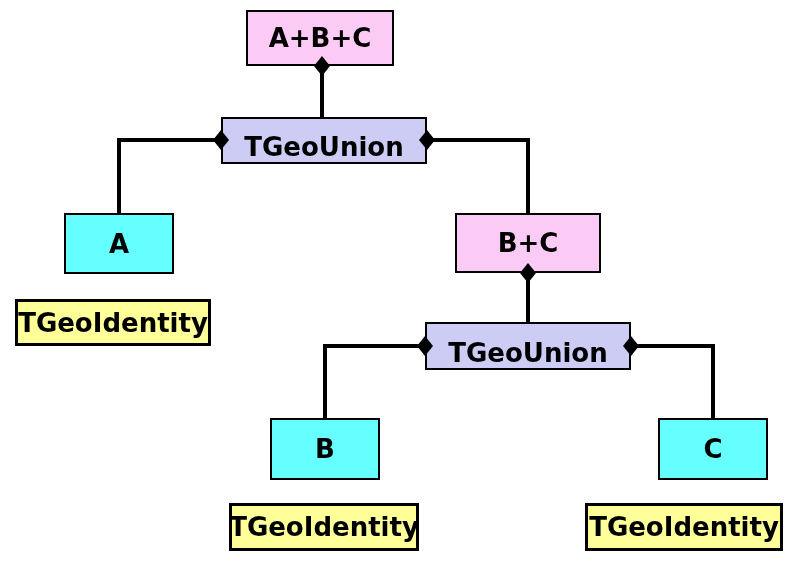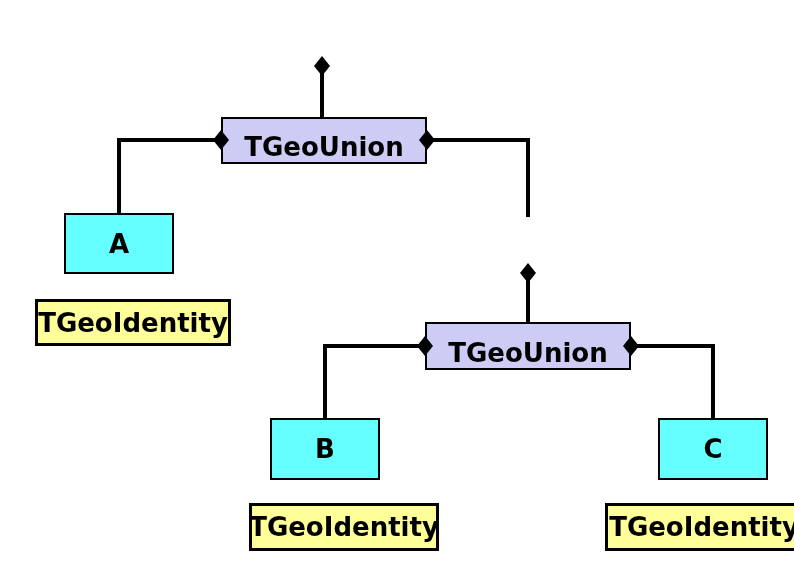--- a/index.html
+++ b/index.html
@@ -24,21 +24,21 @@
     justify-content: center;
     font-weight: bold;
     font-size: 26px;
     color: #000;
     white-space: nowrap;
     z-index: 2;
   }
   .c-result  { background: var(--c-composite-result, #fbcbf5); }
   .c-union   { background: var(--c-boolean-operation, #ccccf5); align-items: flex-end; }
   .c-shape   { background: var(--c-leaf-shape, #66ffff); }
-  .c-matrix  { background: var(--c-matrix, #ffff99); border-width: 3px; margin-left: 20px; }
+  .c-matrix  { background: var(--c-matrix, #ffff99); border-width: 3px; }
 
   
   .n-result  { left: 246px; top: 10px;  width: 148px; height: 56px; }
   .n-union1  { left: 221px; top: 117px; width: 206px; height: 47px; }
   .n-a       { left: 64px;  top: 213px; width: 110px; height: 61px; }
   .n-id-a    { left: 15px;  top: 299px; width: 196px; height: 47px; }
   .n-bc      { left: 455px; top: 213px; width: 146px; height: 60px; }
   .n-union2  { left: 425px; top: 322px; width: 206px; height: 48px; }
   .n-b       { left: 270px; top: 418px; width: 110px; height: 62px; }
   .n-id-b    { left: 229px; top: 503px; width: 190px; height: 48px; }
@@ -93,33 +93,39 @@
   <div class="line l-h4"></div>
   <div class="line l-v6"></div>
 
   <div class="diamond d-result-bottom"></div>
   <div class="diamond d-union1-left"></div>
   <div class="diamond d-union1-right"></div>
   <div class="diamond d-bc-bottom"></div>
   <div class="diamond d-union2-left"></div>
   <div class="diamond d-union2-right"></div>
 
+  <div class="box c-result n-result">
+    <span>A+B+C</span>
+  </div>
 
   <div class="box c-union n-union1">
     <span>TGeoUnion</span>
   </div>
 
   <div class="box c-shape n-a">
     <span>A</span>
   </div>
 
   <div class="box c-matrix n-id-a">
     <span>TGeoIdentity</span>
   </div>
 
+  <div class="box c-result n-bc">
+    <span>B+C</span>
+  </div>
 
   <div class="box c-union n-union2">
     <span>TGeoUnion</span>
   </div>
 
   <div class="box c-shape n-b">
     <span>B</span>
   </div>
 
   <div class="box c-matrix n-id-b">

